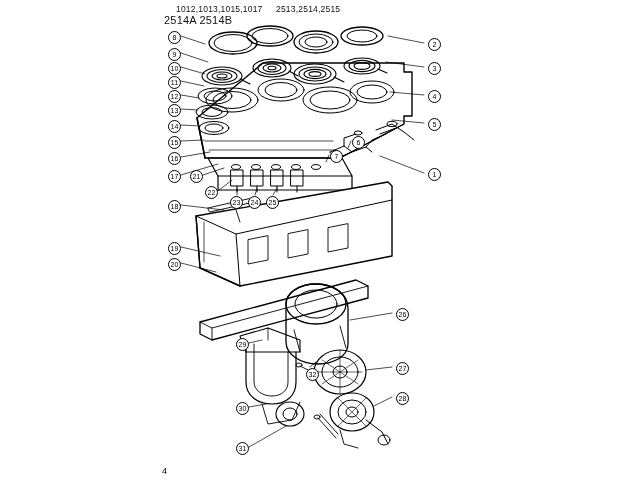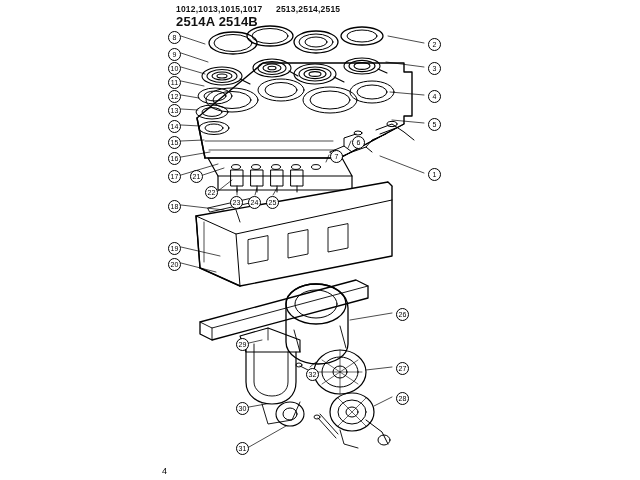--- a/index.html
+++ b/index.html
@@ -16,27 +16,27 @@
   }
   #page {
     position: relative;
     width: 640px;
     height: 480px;
     background: #ffffff;
   }
   .hdr {
     position: absolute;
     font-size: 8.5px;
-    font-weight: bold;
+    font-weight: normal;
     letter-spacing: 0.2px;
     white-space: nowrap;
     color: #111;
   }
   #hdr-left-1 { left: 176px; top: 4px; }
-  #hdr-left-2 { left: 176px; top: 14px; font-size: 13px; }
+  #hdr-left-2 { left: 164px; top: 14px; font-size: 11px; }
   #hdr-right-1 { left: 276px; top: 4px; }
 
   
   .callout {
     position: absolute;
     width: 13px;
     height: 13px;
     border: 1px solid #000;
     border-radius: 50%;
     background: #fff;

